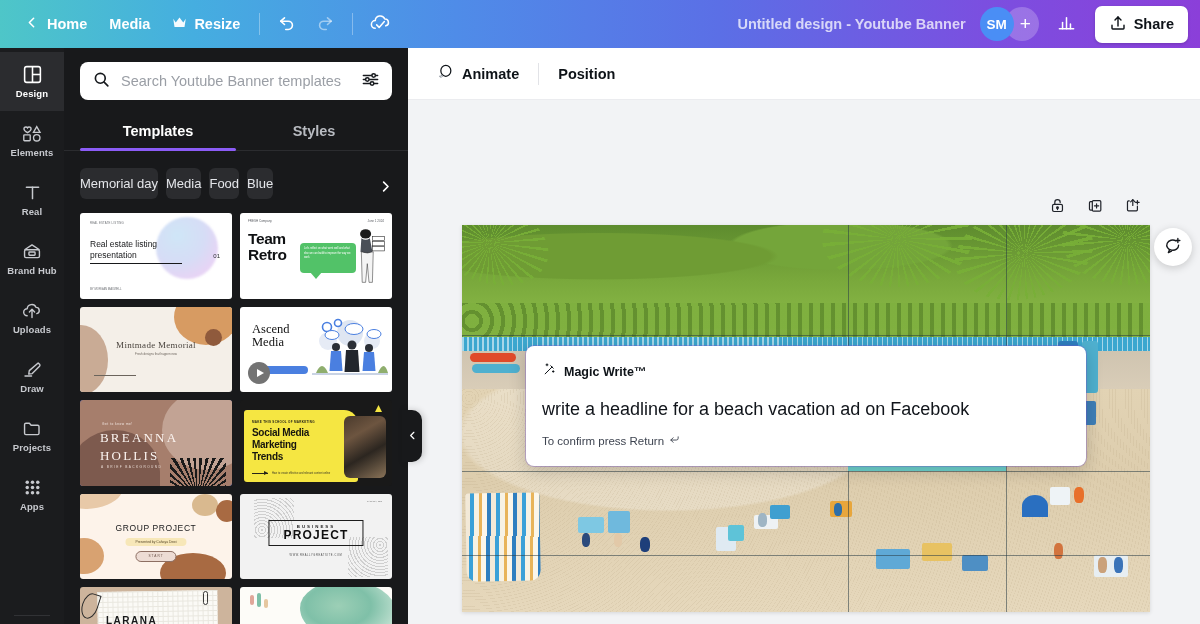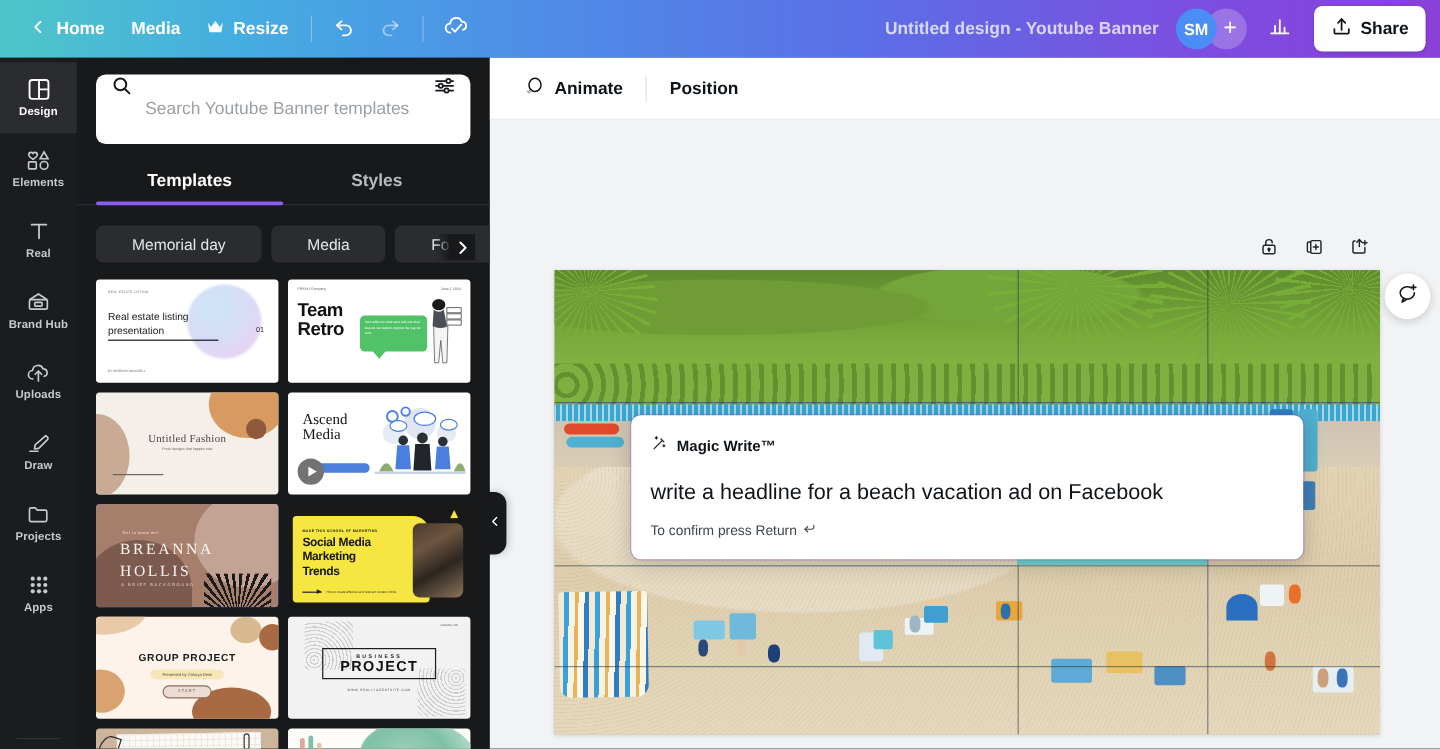--- a/index.html
+++ b/index.html
@@ -80,22 +80,22 @@
     margin: auto 14px 8px 14px; height: 1px; background: #313235;
   }
 
   
   .panel {
     position: absolute; left: 64px; top: 48px; width: 344px; height: 576px;
     background: #18191b; z-index: 25; overflow: hidden;
   }
   .search-wrap { padding: 14px 16px 0 16px; }
   .search-box {
-    display: flex; gap: 10px;
-    background: #fff; border-radius: 8px; height: 58px; padding: 0 12px;
+    display: flex; align-items: center; gap: 10px;
+    background: #fff; border-radius: 8px; height: 38px; padding: 0 12px;
   }
   .search-input {
     flex: 1; border: none; outline: none; font-size: 14.5px;
     font-family: "Liberation Sans", sans-serif; color: #0e1318;
     background: transparent;
   }
   .search-input::placeholder { color: #9a9ea5; }
   .tabs {
     display: flex; margin-top: 14px; padding: 0 16px; gap: 0;
     border-bottom: 1px solid #2b2c2f;
@@ -109,21 +109,21 @@
   .tab.active::after {
     content: ''; position: absolute; left: 0; right: 0; bottom: -1px;
     height: 3px; background: #8b5cf6; border-radius: 2px;
   }
   .chips {
     display: flex; align-items: center; gap: 8px; padding: 17px 16px 0 16px;
     position: relative; overflow: hidden;
   }
   .chip {
     background: #2b2c2f; color: #e4e6ea; font-size: 13px;
-    border-radius: 6px; padding: 8px 30px; white-space: nowrap; cursor: pointer;
+    border-radius: 6px; padding: 8px 0; white-space: nowrap; cursor: pointer;
   }
   .chip-next {
     position: absolute; right: 12px; top: 24px; width: 22px; height: 22px;
     display: flex; align-items: center; justify-content: center;
     color: #fff; cursor: pointer;
     background: linear-gradient(90deg, rgba(24,25,27,0) 0%, #18191b 36%);
     padding-left: 10px; box-sizing: content-box;
   }
   .grid {
     display: grid; grid-template-columns: 1fr 1fr; gap: 8px;
@@ -195,21 +195,21 @@
   .t6 .phone{position:absolute; right:6px; top:16px; width:42px; height:62px; border-radius:6px; overflow:hidden;
     background: linear-gradient(150deg,#4a3a2c 0%,#6d5540 30%,#2c2620 60%,#8a7358 100%);}
   .t6 .logo{position:absolute; right:10px; top:5px; width:7px; height:7px; background:#f5e642; clip-path: polygon(50% 0,100% 100%,0 100%);}
 
   .t7 { background: #fdf3ea; }
   .t7 .b1{position:absolute; left:-12px; top:-10px; width:54px; height:24px; border-radius:50%; background:#e8c9a8; transform:rotate(-12deg);}
   .t7 .b2{position:absolute; left:-16px; top:44px; width:40px; height:36px; border-radius:50%; background:#d8a271;}
   .t7 .b3{position:absolute; right:14px; top:0px; width:26px; height:22px; border-radius:50%; background:#d9b98f;}
   .t7 .b4{position:absolute; right:-6px; top:6px; width:22px; height:22px; border-radius:50%; background:#a86a42;}
   .t7 .b5{position:absolute; right:6px; bottom:-14px; width:66px; height:40px; border-radius:50%; background:#a86a42;}
-  .t7 .gp{position:absolute; left:0;right:0; top:29px; text-align:center; font-size:8.5px; font-weight:700; color:#17181a; letter-spacing:.6px;}
+  .t7 .gp{position:absolute; left:0;right:0; top:29px; text-align:center; font-size:8.5px; font-weight:400; color:#17181a; letter-spacing:.6px;}
   .t7 .pill{position:absolute; left:50%; transform:translateX(-50%); top:44px; background:#f7e7b8; border-radius:6px; padding:2px 10px; font-size:3.4px; color:#5a4a2c;}
   .t7 .start{position:absolute; left:50%; transform:translateX(-50%); top:57px; border:0.8px solid #8d6f63; color:#6b5248; border-radius:10px; padding:2.5px 12px; font-size:3.2px; letter-spacing:1px; background:#eddcd4;}
 
   .t8 { background: #f2f2f2; }
   .t8 .sw1{position:absolute; left:14px; top:4px; width:40px; height:40px; background: repeating-radial-gradient(circle at 20% 80%, #cfcfcf 0 1px, transparent 1px 3px);}
   .t8 .sw2{position:absolute; right:4px; bottom:2px; width:40px; height:40px; background: repeating-radial-gradient(circle at 80% 20%, #cfcfcf 0 1px, transparent 1px 3px);}
   .t8 .box{position:absolute; left:50%; top:26px; transform:translateX(-50%); border:0.8px solid #1d1d1d; padding:3px 14px; text-align:center;}
   .t8 .bz{font-size:4.4px; font-weight:700; letter-spacing:2px; color:#1d1d1d;}
   .t8 .pj{font-size:12px; font-weight:700; letter-spacing:1.2px; color:#0f0f0f; line-height:1.1;}
   .t8 .url{position:absolute; left:0; right:0; top:60px; text-align:center; font-size:2.6px; color:#4a4a4a; letter-spacing:.6px;}
@@ -607,21 +607,21 @@
           <rect x="24" y="12" width="14" height="5" fill="#fff" stroke="#2a2a2a" stroke-width="0.7"></rect>
           <rect x="24" y="18" width="14" height="5" fill="#fff" stroke="#2a2a2a" stroke-width="0.7"></rect>
           <rect x="24" y="24" width="14" height="5" fill="#fff" stroke="#2a2a2a" stroke-width="0.7"></rect>
         </svg>
       </div>
 
       <div class="thumb t3">
         <div class="c1"></div>
         <div class="c2"></div>
         <div class="c3"></div>
-        <div class="mt">Untitled Fashion</div>
+        <div class="mt">Mintmade Memorial</div>
         <div class="ms">Fresh designs that happen now</div>
         <div class="line"></div>
       </div>
 
       <div class="thumb t4">
         <div class="a1">Ascend<br>Media</div>
         <div class="bar"></div>
         <div class="play"></div>
         <svg class="illus" viewBox="0 0 76 66">
           <circle cx="38" cy="18" r="13" fill="#dfe6f2"></circle>

